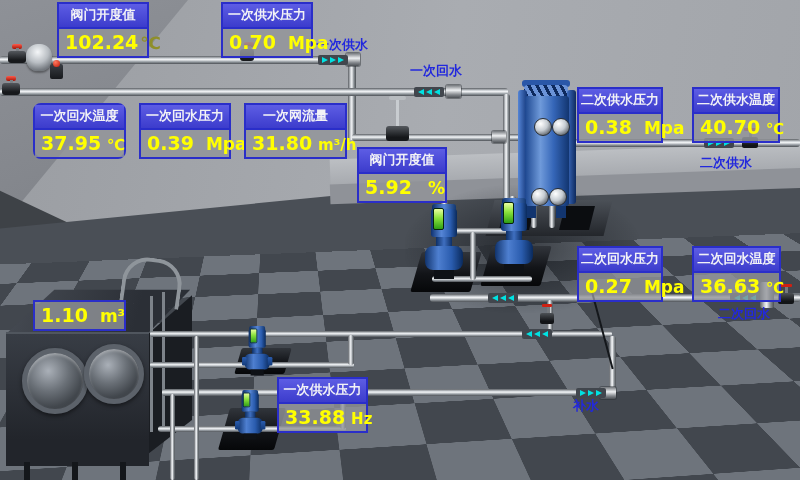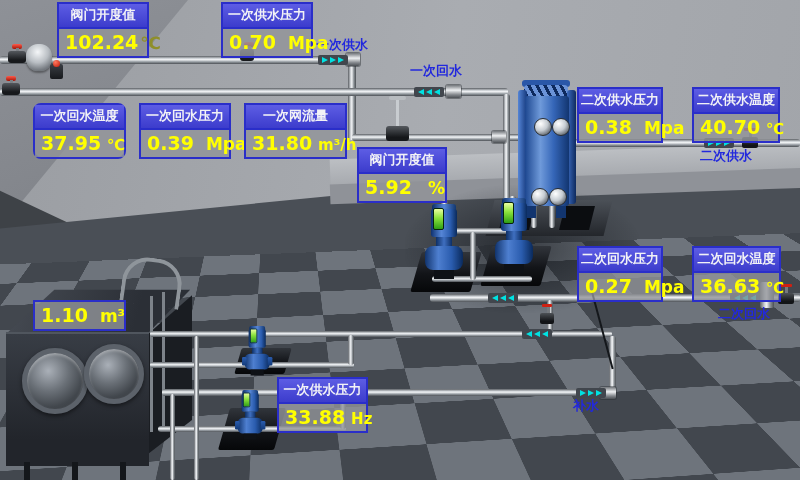--- a/index.html
+++ b/index.html
@@ -319,21 +319,21 @@
       <div class="volute"></div>
     <div class="flL"></div>
       <div class="flR"></div>
       <div class="foot"></div>
   </div>
 
   <div class="callout" style="left:591px;top:292px;height:80px;transform:rotate(-15deg);"></div>
 
   <div class="plabel" style="left:316px;top:36px;">一次供水</div>
   <div class="plabel" style="left:410px;top:62px;">一次回水</div>
-  <div class="plabel" style="left:700px;top:147px;">二次供水</div>
+  <div class="plabel" style="left:700px;top:154px;">二次供水</div>
   <div class="plabel" style="left:718px;top:305px;">二次回水</div>
   <div class="plabel" style="left:573px;top:397px;">补水</div>
 
   <div class="gauge" style="left:57px;top:2px;width:88px;">
     <div class="t">阀门开度值</div>
     <div class="v">
         <span>102.24</span>
         <span class="unit tight">℃</span>
       </div>
   </div>

